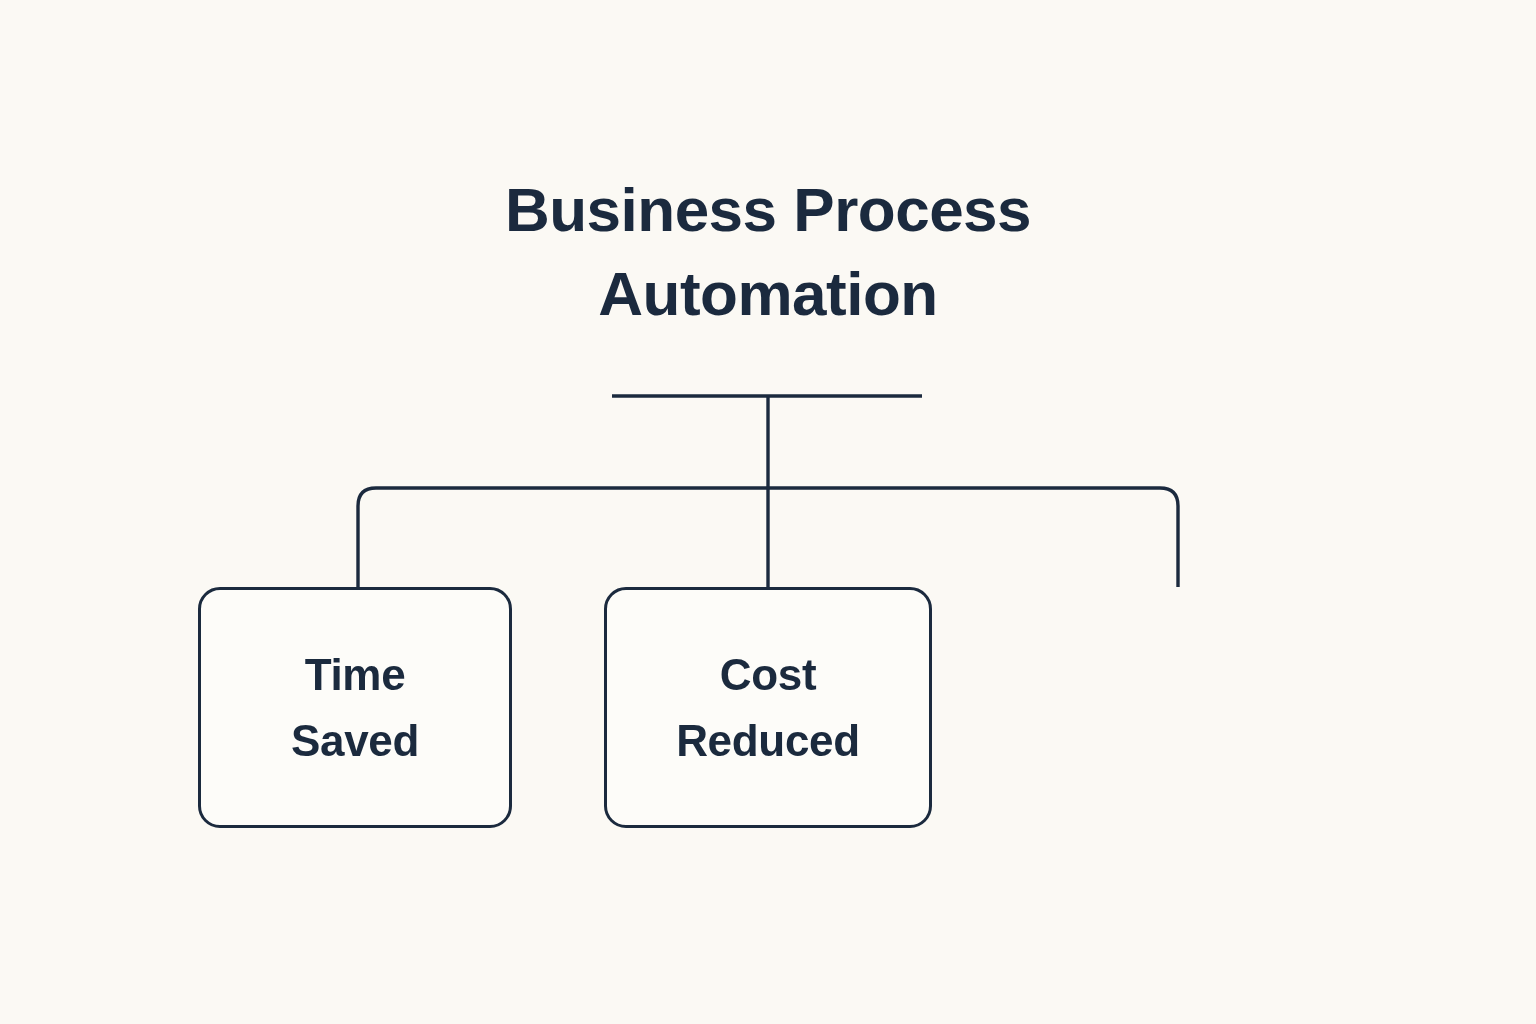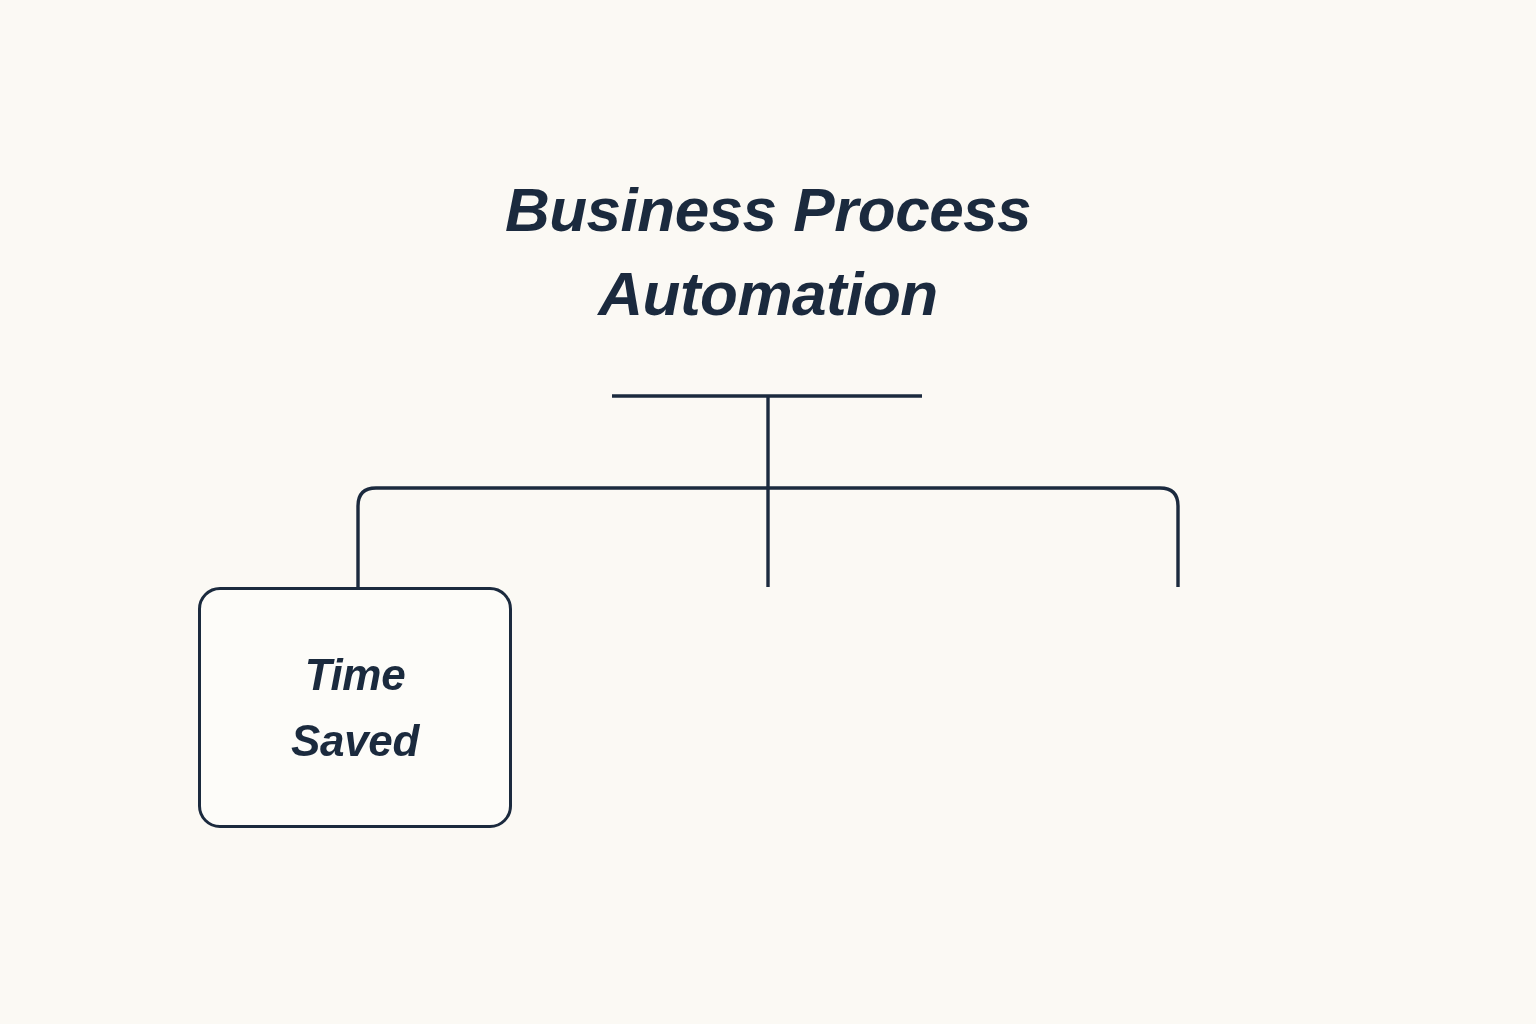--- a/index.html
+++ b/index.html
@@ -10,21 +10,20 @@
     width: 1536px;
     height: 1024px;
     background: #FBF9F4;
     font-family: "Liberation Sans", sans-serif;
     overflow: hidden;
   }
   #diagram-root {
     position: relative;
     width: 1536px;
     height: 1024px;
-    font-style: italic;
   }
 
   
   #chart-title {
     position: absolute;
     left: 0;
     top: 168px;
     width: 1536px;
     text-align: center;
     font-size: 62px;
@@ -92,15 +91,19 @@
     <path d="M 358 587 L 358 506 Q 358 488 376 488 L 768 488"></path>
     <path d="M 768 488 L 1160 488 Q 1178 488 1178 506 L 1178 587"></path>
     <line x1="768" y1="488" x2="768" y2="587"></line>
   </svg>
 
   <div class="node-box" id="node-0">
     <div class="node-label">Time
 Saved</div>
   </div>
 
+  <div class="node-box" id="node-1">
+    <div class="node-label">Cost
+Reduced</div>
+  </div>
 
 
 </div>
 
 </body></html>

